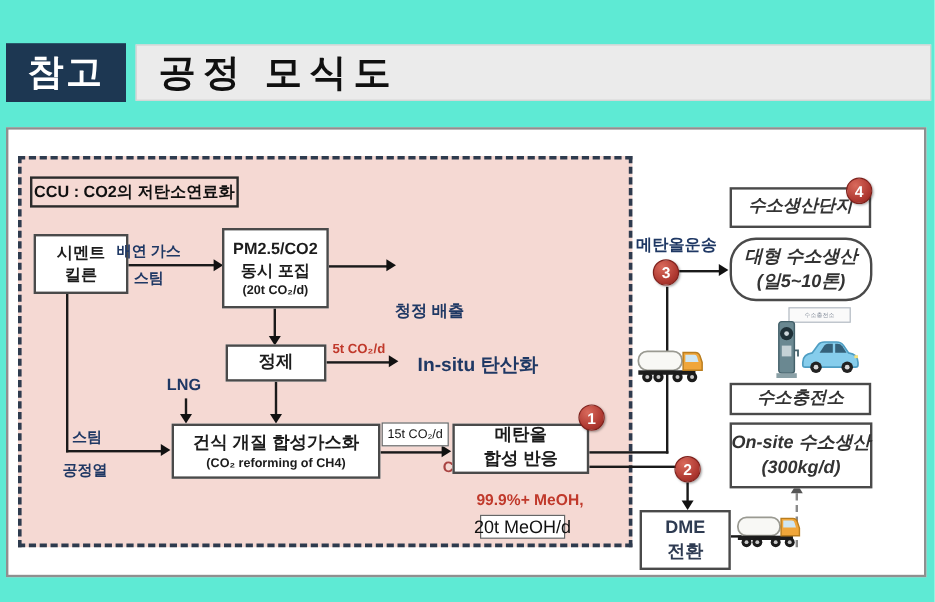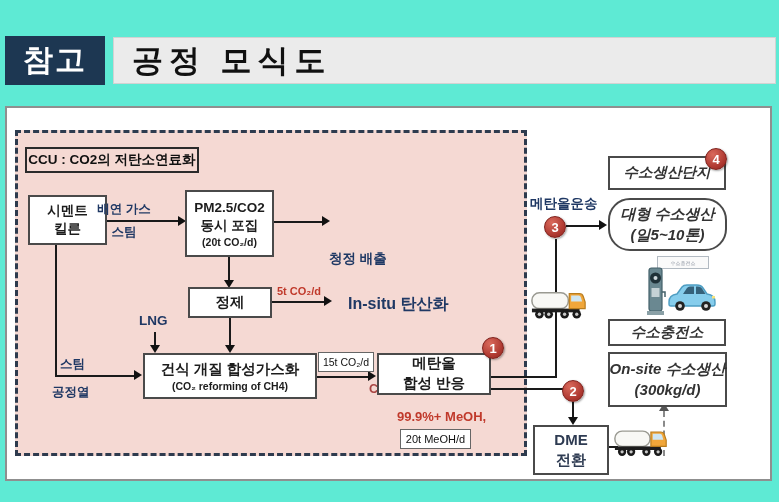--- a/index.html
+++ b/index.html
@@ -159,21 +159,21 @@
 
   <div class="valbox" style="left:318px; top:352px; width:56px; height:20px;">15t CO₂/d</div>
   <span class="lbl brick" style="left:325px; top:382px; font-size:12.5px;">CO/H₂</span>
 
   <div class="node" style="left:377px; top:353px; width:114px; height:42px;">
     <span class="l1 big">메탄올</span>
     <span class="l1 big">합성 반응</span>
   </div>
 
   <span class="lbl red" style="left:397px; top:409px; font-size:13px;">99.9%+ MeOH,</span>
-  <div class="valbox" style="left:400px; top:429px; width:71px; height:20px; font-size:11px;">20t MeOH/d</div>
+  <div class="valbox" style="left:400px; top:429px; width:71px; height:20px; font-size:15px;">20t MeOH/d</div>
 
   <span class="lbl nv" style="left:530px; top:195px; font-size:13.5px;">메탄올운송</span>
 
   <div class="node rnode" style="left:608px; top:156px; width:118px; height:34px;">
     <span class="l1">수소생산단지</span>
   </div>
 
   <div class="node rnode" style="left:608px; top:198px; width:119px; height:53px;border-radius:22px;">
     <span class="l1" style="font-size:15px;">대형 수소생산</span>
     <span class="l1" style="font-size:15px;">(일5~10톤)</span>

